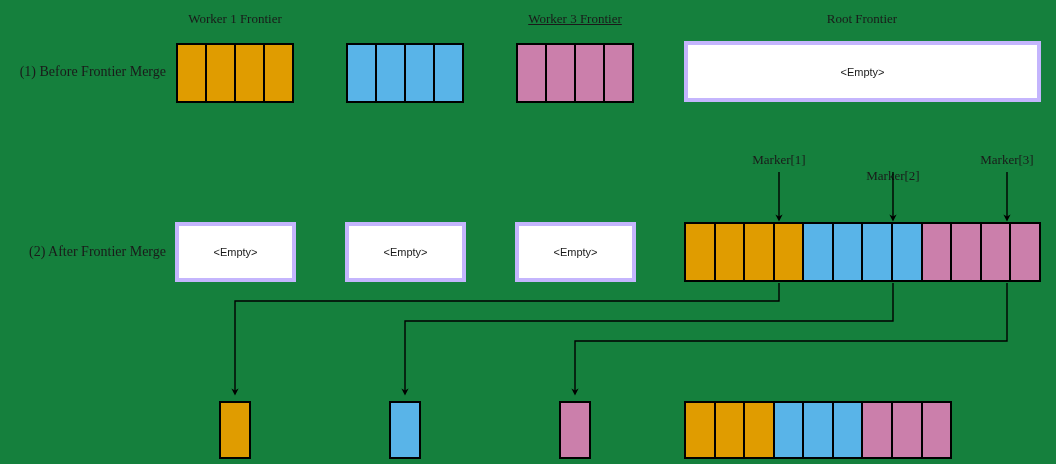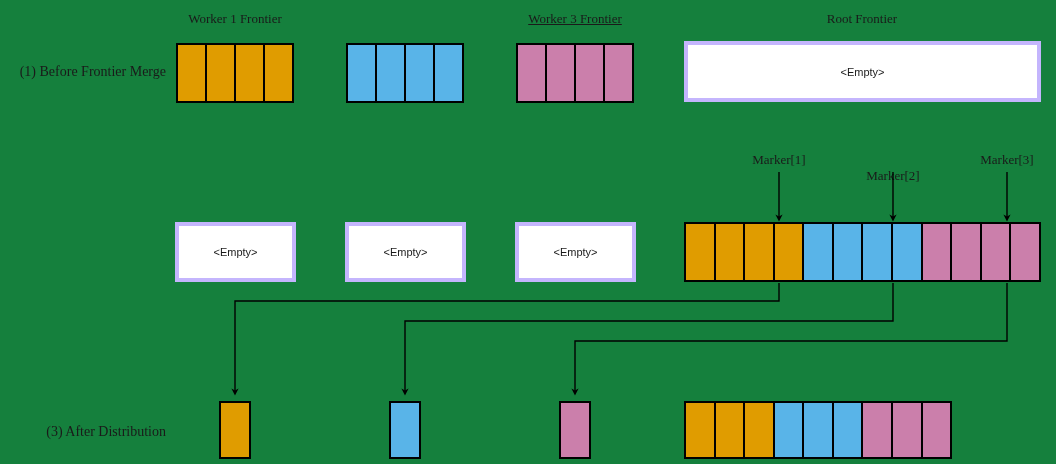--- a/index.html
+++ b/index.html
@@ -90,21 +90,21 @@
 </head>
 <body>
 
 <div id="stage">
 
   <div class="col-header" style="left:155px; top:11px; width:160px;">Worker 1 Frontier</div>
   <div class="col-header" style="left:495px; top:11px; width:160px;text-decoration:underline;">Worker 3 Frontier</div>
   <div class="col-header" style="left:782px; top:11px; width:160px;">Root Frontier</div>
 
   <div class="row-label" style="left:0px; top:63px; width:166px;">(1) Before Frontier Merge</div>
-  <div class="row-label" style="left:0px; top:423px; width:166px;">(3) After Distribution</div>
+  <div class="row-label" style="left:0px; top:243px; width:166px;">(2) After Frontier Merge</div>
 
   <div class="strip" style="left:176px; top:43px; width:118px; height:60px;">
     <div class="cell orange"></div>
     <div class="cell orange"></div>
     <div class="cell orange"></div>
     <div class="cell orange"></div>
   </div>
 
   <div class="strip" style="left:346px; top:43px; width:118px; height:60px;">
     <div class="cell blue"></div>

